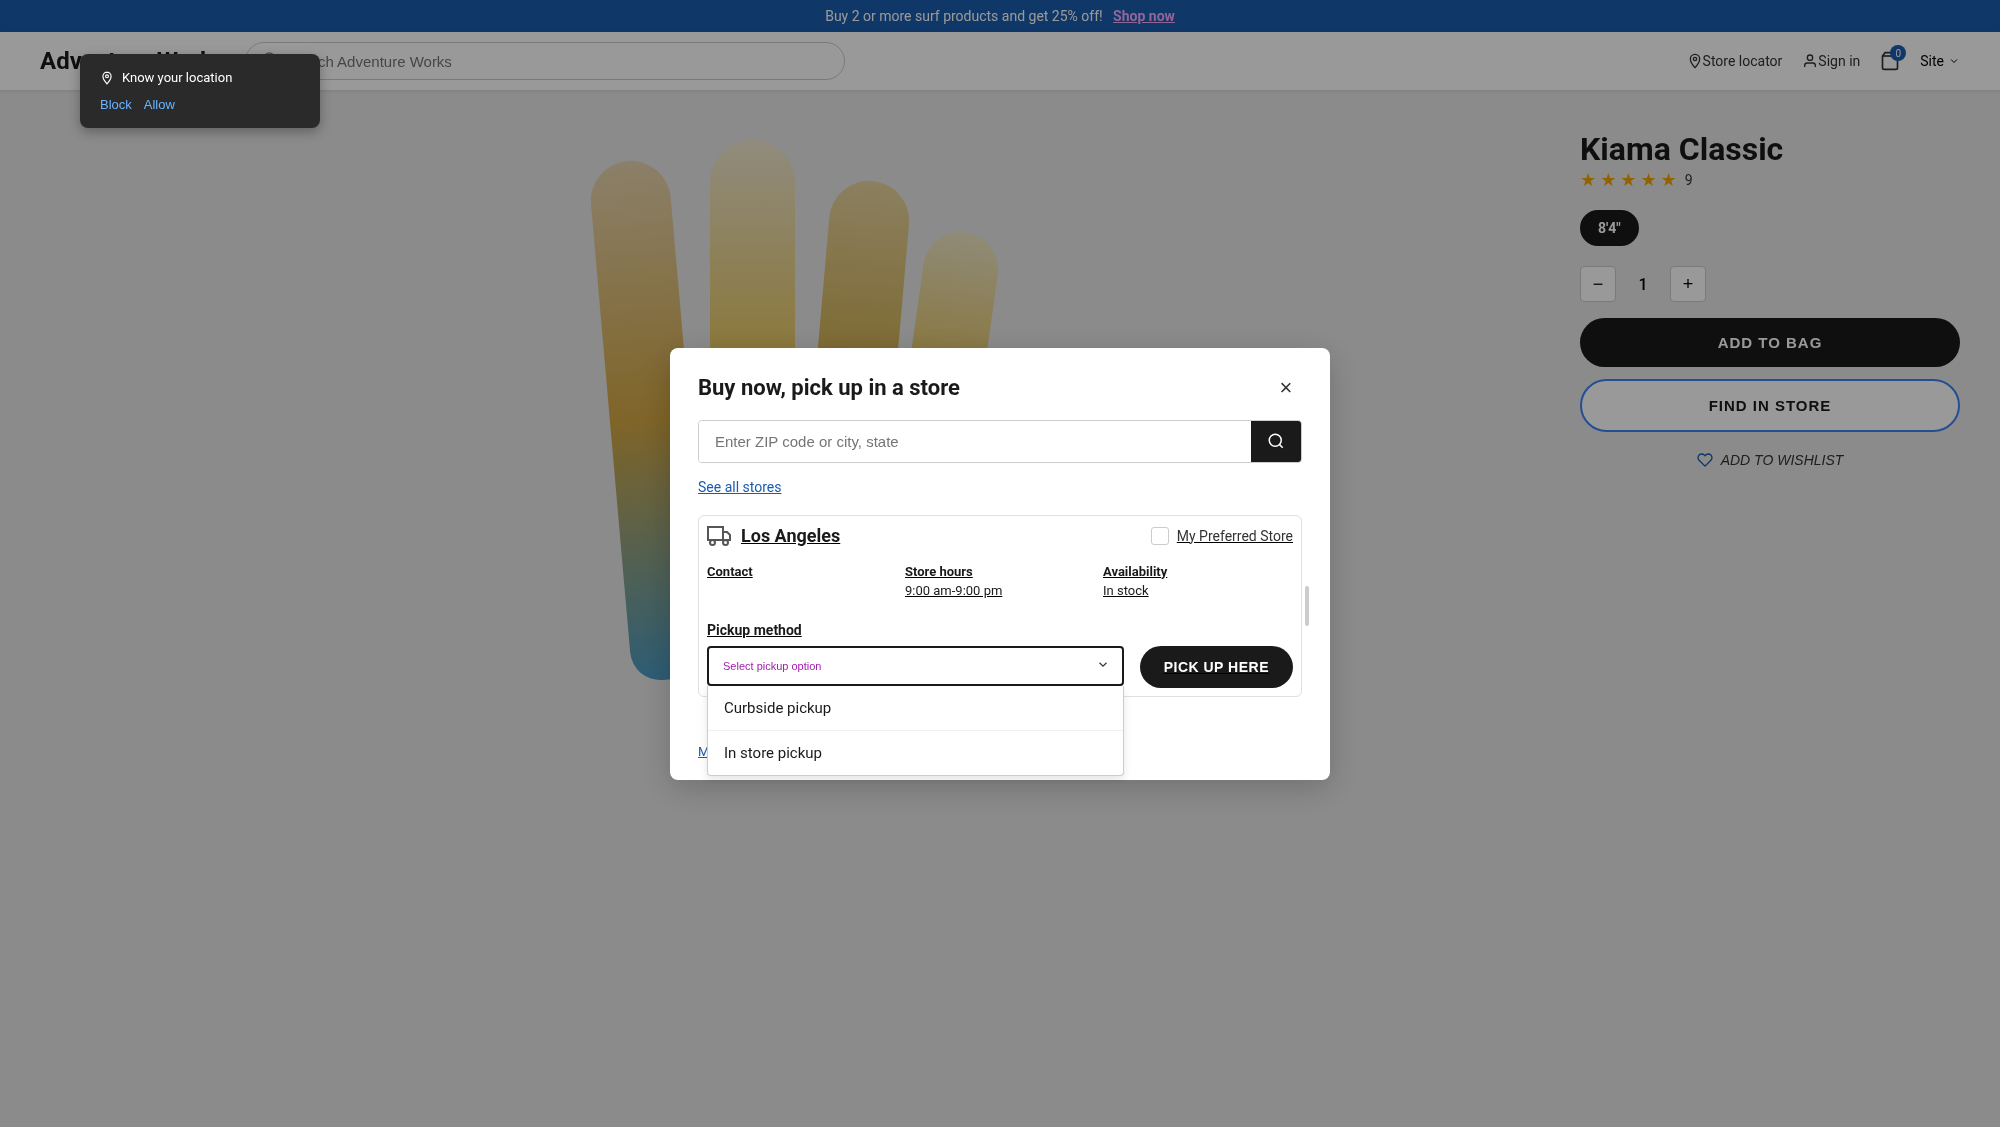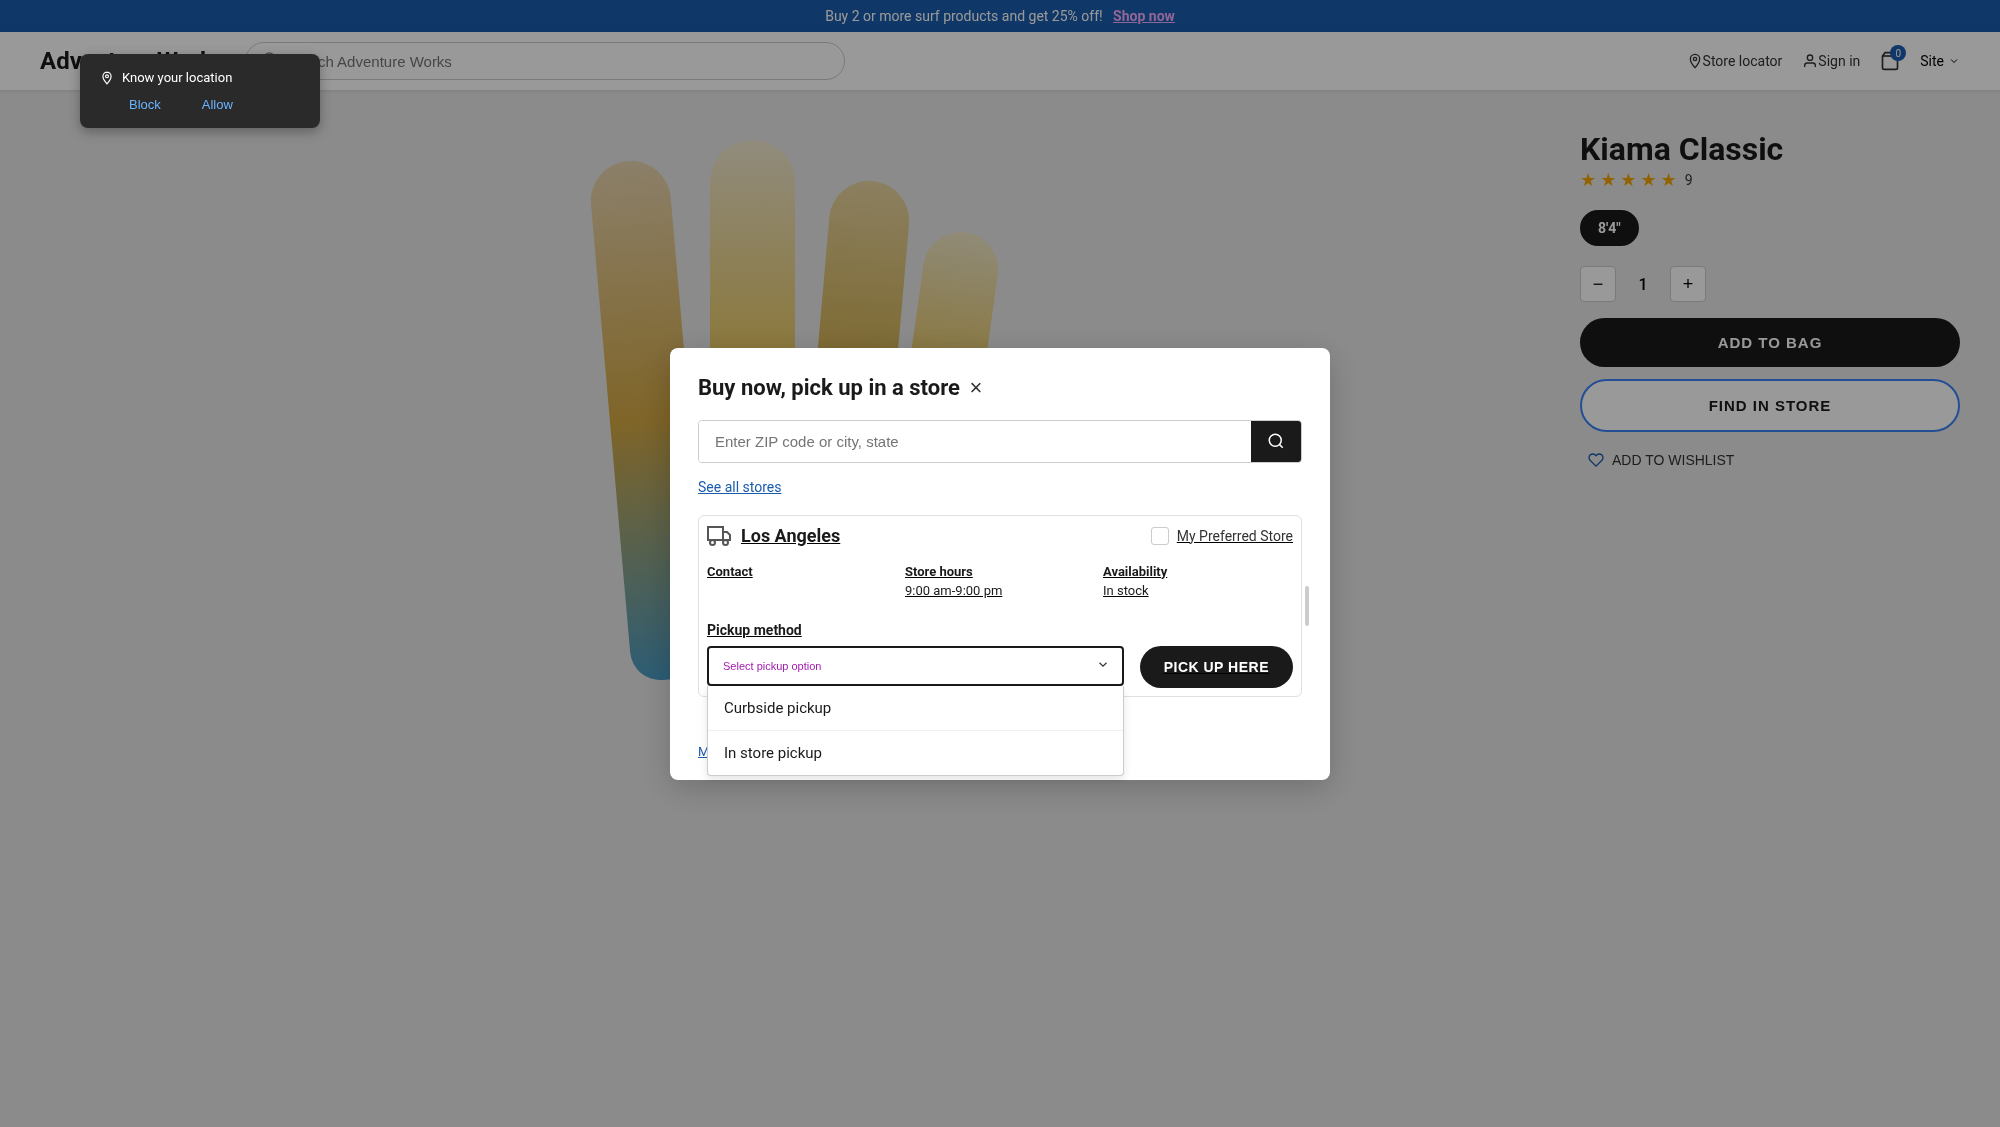--- a/index.html
+++ b/index.html
@@ -234,29 +234,30 @@
       border-radius: 30px;
       font-size: 15px;
       font-weight: bold;
       letter-spacing: 1px;
       cursor: pointer;
       margin-bottom: 12px;
     }
     .wishlist-btn {
       display: flex;
       align-items: center;
-      justify-content: flex-start;
+      justify-content: center;
       gap: 8px;
       background: transparent;
       border: none;
       cursor: pointer;
       font-size: 14px;
       color: #333;
       width: 100%;
       padding: 8px;
+      font-style: italic;
     }
 
     
     .location-popup {
       position: fixed;
       top: 54px;
       left: 80px;
       background: #2a2a2a;
       color: white;
       border-radius: 8px;
@@ -276,21 +277,20 @@
       display: flex;
       gap: 12px;
     }
     .loc-btn {
       background: transparent;
       border: none;
       color: #6ab4ff;
       font-size: 13px;
       cursor: pointer;
       padding: 0;
-      margin-left: 29px;
     }
 
     
     .modal-overlay {
       position: fixed;
       top: 0;
       left: 0;
       width: 100%;
       height: 100%;
       background: rgba(0,0,0,0.4);
@@ -305,21 +305,21 @@
       width: 660px;
       max-width: 90vw;
       box-shadow: 0 8px 32px rgba(0,0,0,0.2);
       position: relative;
       overflow: visible;
     }
     .modal-header {
       padding: 24px 28px 16px;
       display: flex;
       align-items: center;
-      justify-content: flex-start;
+      justify-content: space-between;
     }
     .modal-title {
       font-size: 22px;
       font-weight: bold;
       color: #1a1a1a;
     }
     .modal-close {
       background: transparent;
       border: none;
       font-size: 22px;

